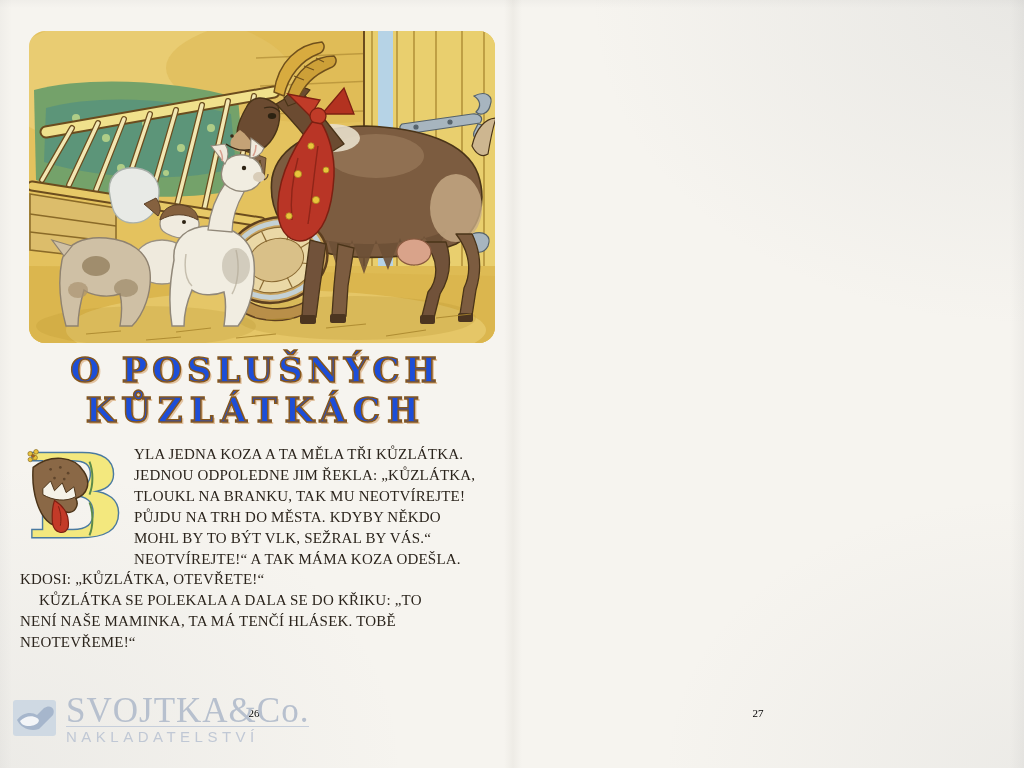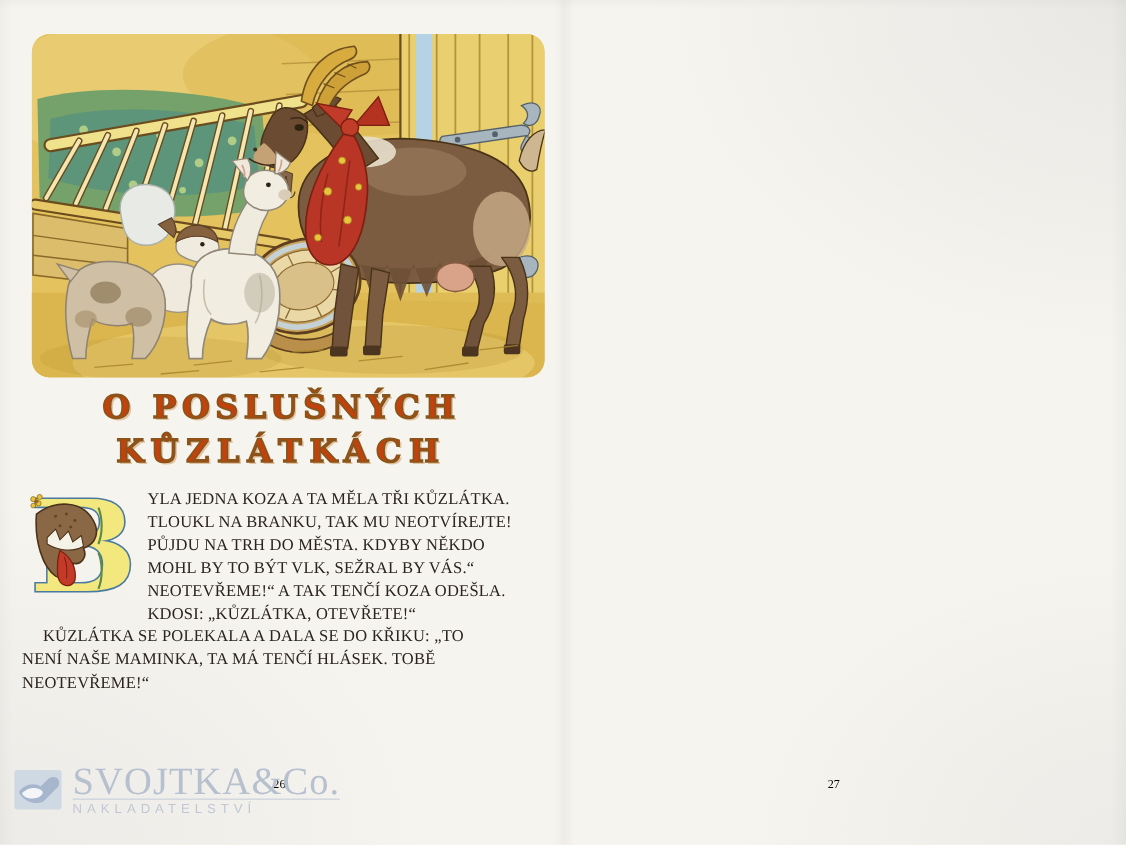--- a/index.html
+++ b/index.html
@@ -21,22 +21,22 @@
   }
   .gutter{position:absolute;left:504px;top:0;width:18px;height:768px;
     background:linear-gradient(to right, transparent, rgba(90,80,60,.05) 50%, transparent);}
   .page{position:absolute;top:0;height:768px;width:512px;}
   #page-left{left:0;} #page-right{left:512px;}
 
   .illustration{position:absolute;left:26px;top:28px;width:472px;height:318px;}
 
   .story-title{position:absolute;left:0;top:350px;width:512px;text-align:center;
     font-family:"DejaVu Serif","Liberation Serif",serif;font-weight:bold;
-    font-size:29px;line-height:40px;letter-spacing:5px;
-    color:#c2410c;-webkit-text-stroke:1.5px #85561c;
+    font-size:34px;line-height:40px;letter-spacing:5px;
+    color:#1d4ed8;-webkit-text-stroke:1.5px #85561c;
     text-shadow:2px 2px 0 rgba(196,116,34,.38);}
   .story-title .t2{letter-spacing:7px;}
 
   .body-text{font-size:15px;line-height:20.9px;letter-spacing:.2px;}
   .tline{white-space:nowrap;}
   .tline.ind{padding-left:19px;}
   .tline.ind5{padding-left:74px;}
 
   .left-body{position:absolute;left:20px;top:444px;width:474px;}
   .dropcap{float:left;width:104px;height:103px;margin:2px 10px 0 0;}
@@ -46,21 +46,21 @@
   #page-left .page-number{left:234px;}
   #page-right .page-number{left:226px;}
 
   .watermark{position:absolute;left:12px;top:698px;display:flex;align-items:flex-start;
     color:#b7c1cf;}
   .wm-icon{width:46px;height:40px;margin-right:8px;}
   .wm-text{display:flex;flex-direction:column;}
   .wm-name{font-family:"Liberation Serif",serif;font-size:35px;line-height:26px;
     letter-spacing:1px;color:#b7c0ce;}
   .wm-rule{height:1px;background:#c6cedb;margin:2px 0 1px 0;}
-  .wm-sub{font-size:12px;letter-spacing:4.5px;color:#c0c8d5;font-family:"Liberation Sans",sans-serif;}
+  .wm-sub{font-size:15px;letter-spacing:4.5px;color:#c0c8d5;font-family:"Liberation Sans",sans-serif;}
 </style>
 </head>
 <body>
 
 <div class="scan-shade"></div>
 
 <div class="page" id="page-left">
 
   <svg class="illustration" viewBox="0 0 472 318" aria-hidden="true">
     <defs>
@@ -294,24 +294,25 @@
       <g fill="#e8c23a" stroke="#8a6a1e" stroke-width="0.7">
         <circle cx="9" cy="8" r="2.4"></circle>
           <circle cx="15" cy="6" r="2.4"></circle>
           <circle cx="14" cy="12" r="2.4"></circle>
           <circle cx="9" cy="14" r="2.2"></circle>
           <circle cx="12" cy="10" r="1.6" fill="#a85a22"></circle>
       </g>
     </svg>
     <div>
         <div class="tline">YLA JEDNA KOZA A TA MĚLA TŘI KŮZLÁTKA.</div>
+        <div class="tline">JEDNOU ODPOLEDNE JIM ŘEKLA: „KŮZLÁTKA,</div>
         <div class="tline">TLOUKL NA BRANKU, TAK MU NEOTVÍREJTE!</div>
         <div class="tline">PŮJDU NA TRH DO MĚSTA. KDYBY NĚKDO</div>
         <div class="tline">MOHL BY TO BÝT VLK, SEŽRAL BY VÁS.“</div>
-        <div class="tline">NEOTEVŘEME!“ A TAK TENČÍ KOZA ODEŠLA.</div>
+        <div class="tline">NEOTVÍREJTE!“ A TAK MÁMA KOZA ODEŠLA.</div>
         <div class="tline">KDOSI: „KŮZLÁTKA, OTEVŘETE!“</div>
         <div class="tline ind">KŮZLÁTKA SE POLEKALA A DALA SE DO KŘIKU: „TO</div>
         <div class="tline">NENÍ NAŠE MAMINKA, TA MÁ TENČÍ HLÁSEK. TOBĚ</div>
         <div class="tline">NEOTEVŘEME!“</div>
       </div>
   </div>
 
   <div class="page-number">26</div>
 
   <div class="watermark">

